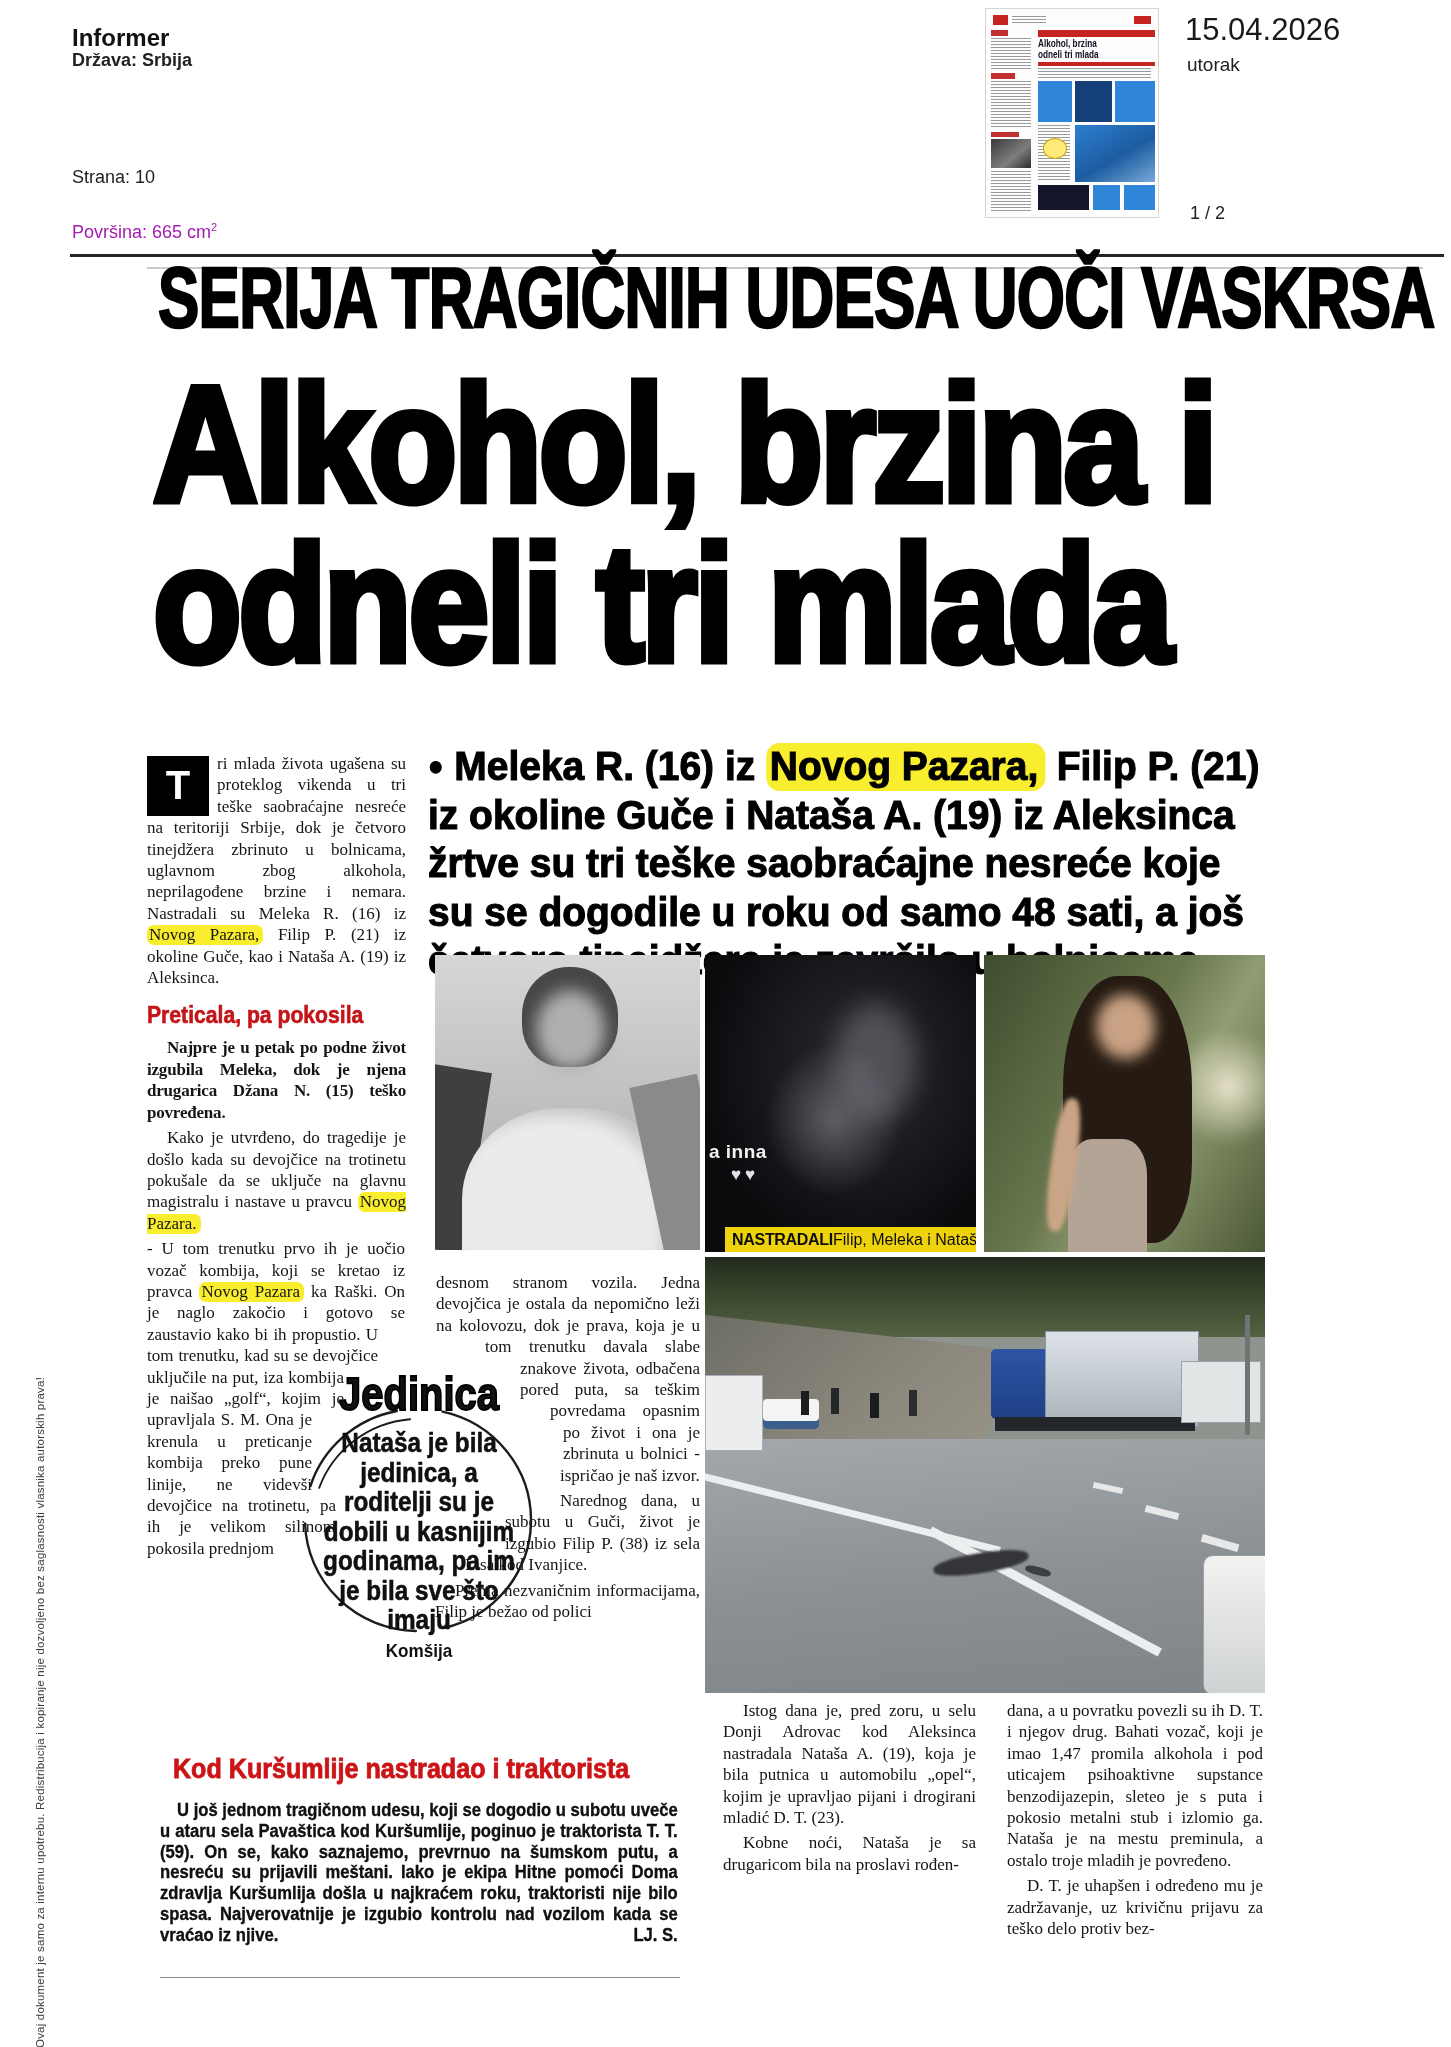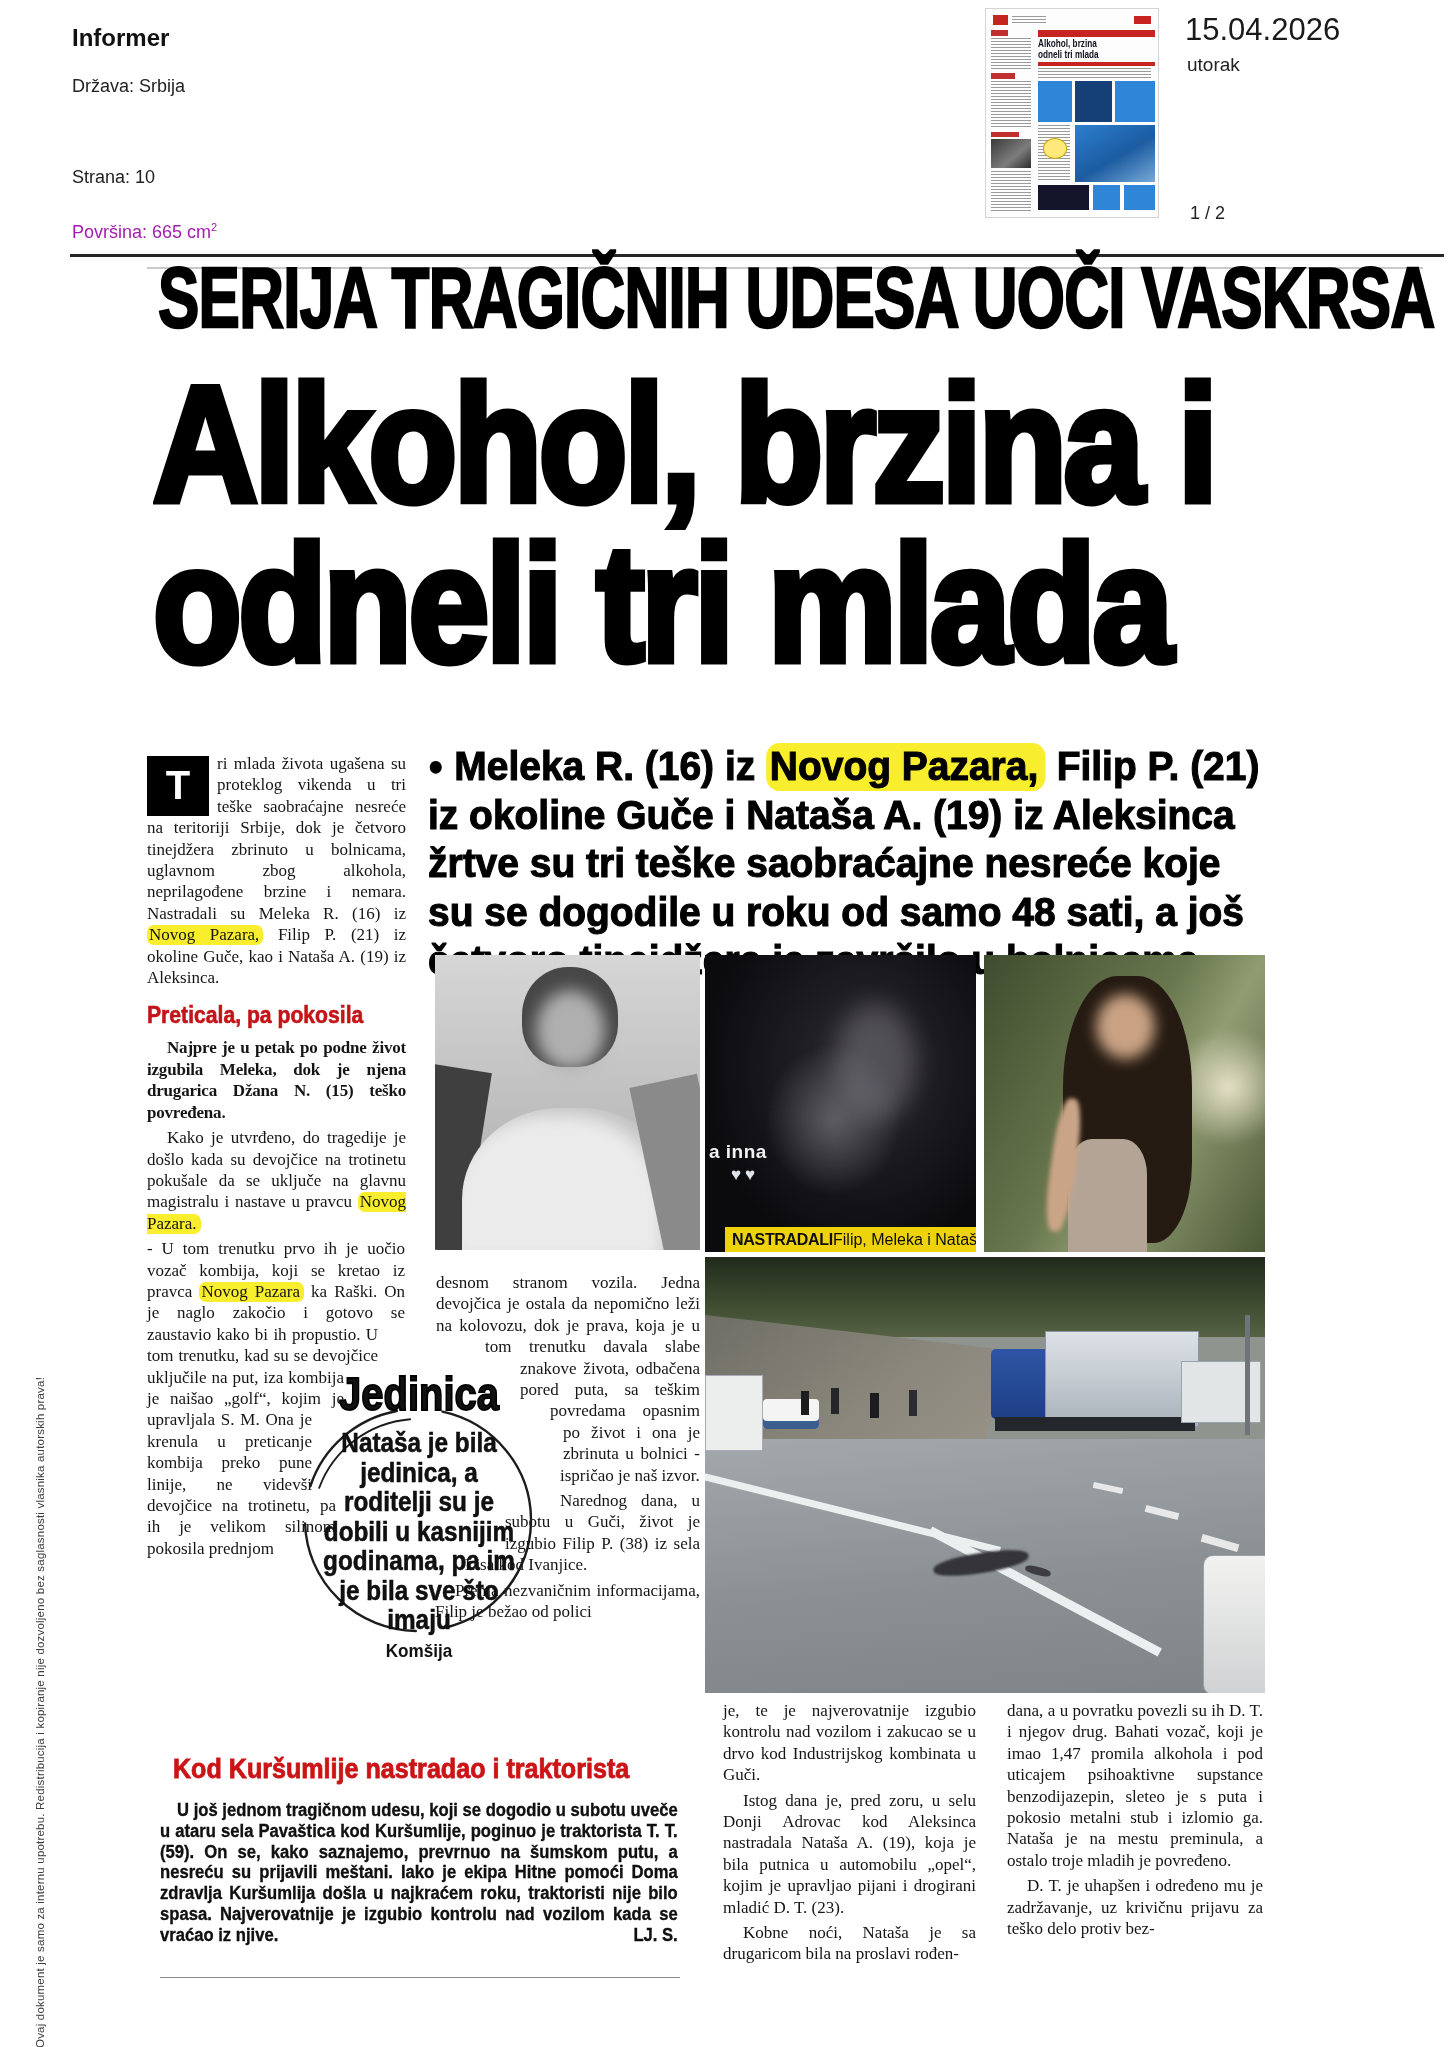--- a/index.html
+++ b/index.html
@@ -20,21 +20,21 @@
   .tl{background:repeating-linear-gradient(to bottom,#9a9a9a 0 1px,transparent 1px 3px);}
   .photo{position:absolute;overflow:hidden;}
   sup{font-size:11px;}
 </style>
 </head>
 <body>
 
 <div class="page">
 
   <div class="abs" style="left:72px;top:24px;font-size:24px;font-weight:700;">Informer</div>
-  <div class="abs" style="left:72px;top:76px;font-size:18px;color:#222;">Država: Srbija</div>
+  <div class="abs" style="left:72px;top:50px;font-size:18px;color:#222;font-weight:bold;">Država: Srbija</div>
   <div class="abs" style="left:72px;top:167px;font-size:18px;color:#222;">Strana: 10</div>
   <div class="abs" style="left:72px;top:221px;font-size:18px;color:#a21caf;"><span>Površina: 665 cm</span><sup>2</sup></div>
 
   <div class="abs" style="left:1185px;top:12px;font-size:31px;color:#1a1a1a;">15.04.2026</div>
   <div class="abs" style="left:1187px;top:54px;font-size:19px;color:#222;">utorak</div>
   <div class="abs" style="left:1190px;top:203px;font-size:18px;color:#222;">1 / 2</div>
 
   <div class="abs" style="left:985px;top:8px;width:172px;height:208px;background:#fdfdfd;border:1px solid #d5d5d5;">
     <div class="abs" style="left:4%;top:3%;width:9%;height:4.5%;background:#c62420;"></div>
     <div class="abs tl" style="left:15%;top:3.5%;width:20%;height:3%;"></div>
@@ -168,21 +168,20 @@
     <span class="sl" style="width:125px;height:26px;"></span>
     <span class="sl" style="width:105px;height:26px;"></span>
     <span class="sl" style="width:70px;height:26px;"></span>
     <span class="sl" style="width:30px;height:24px;"></span>
     <p class="ser">desnom stranom vozila. Jedna devojčica je ostala da nepomično leži na kolovozu, dok je prava, koja je u tom trenutku davala slabe znakove života, odbačena pored puta, sa teškim povredama opasnim po život i ona je zbrinuta u bolnici - ispričao je naš izvor.</p>
     <p class="ser ind">Narednog dana, u subotu u Guči, život je izgubio Filip P. (38) iz sela Lisa kod Ivanjice.</p>
     <p class="ser ind">Prema nezvaničnim informacijama, Filip je bežao od polici</p>
   </div>
 
   <div class="abs" style="left:723px;top:1700px;width:253px;">
-    <p class="ser">je, te je najverovatnije izgubio kontrolu nad vozilom i zakucao se u drvo kod Industrijskog kombinata u Guči.</p>
     <p class="ser ind">Istog dana je, pred zoru, u selu Donji Adrovac kod Aleksinca nastradala Nataša A. (19), koja je bila putnica u automobilu „opel“, kojim je upravljao pijani i drogirani mladić D. T. (23).</p>
     <p class="ser ind">Kobne noći, Nataša je sa drugaricom bila na proslavi rođen-</p>
   </div>
 
   <div class="abs" style="left:1007px;top:1700px;width:256px;">
     <p class="ser">dana, a u povratku povezli su ih D. T. i njegov drug. Bahati vozač, koji je imao 1,47 promila alkohola i pod uticajem psihoaktivne supstance benzodijazepin, sleteo je s puta i pokosio metalni stub i izlomio ga. Nataša je na mestu preminula, a ostalo troje mladih je povređeno.</p>
     <p class="ser ind">D. T. je uhapšen i određeno mu je zadržavanje, uz krivičnu prijavu za teško delo protiv bez-</p>
   </div>
 
   <div class="abs cnd" style="left:150px;top:1754px;width:540px;text-align:center;font-size:27px;color:#cc1417;

